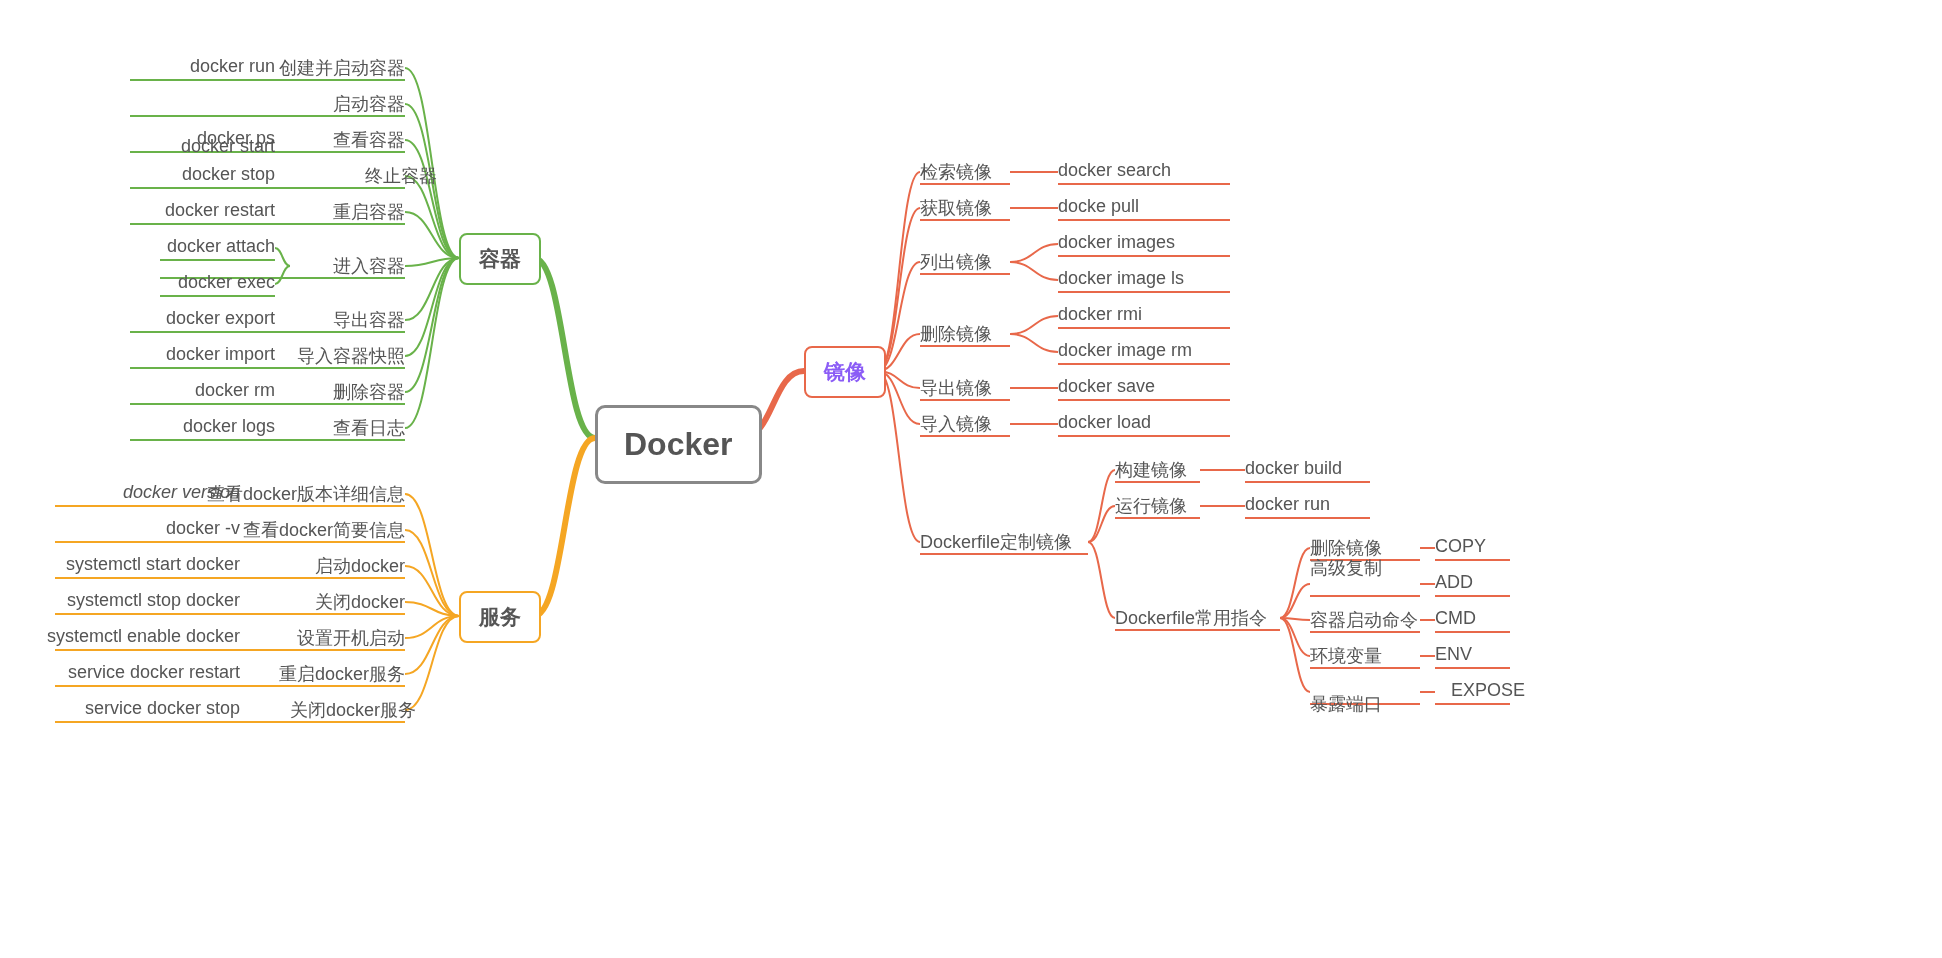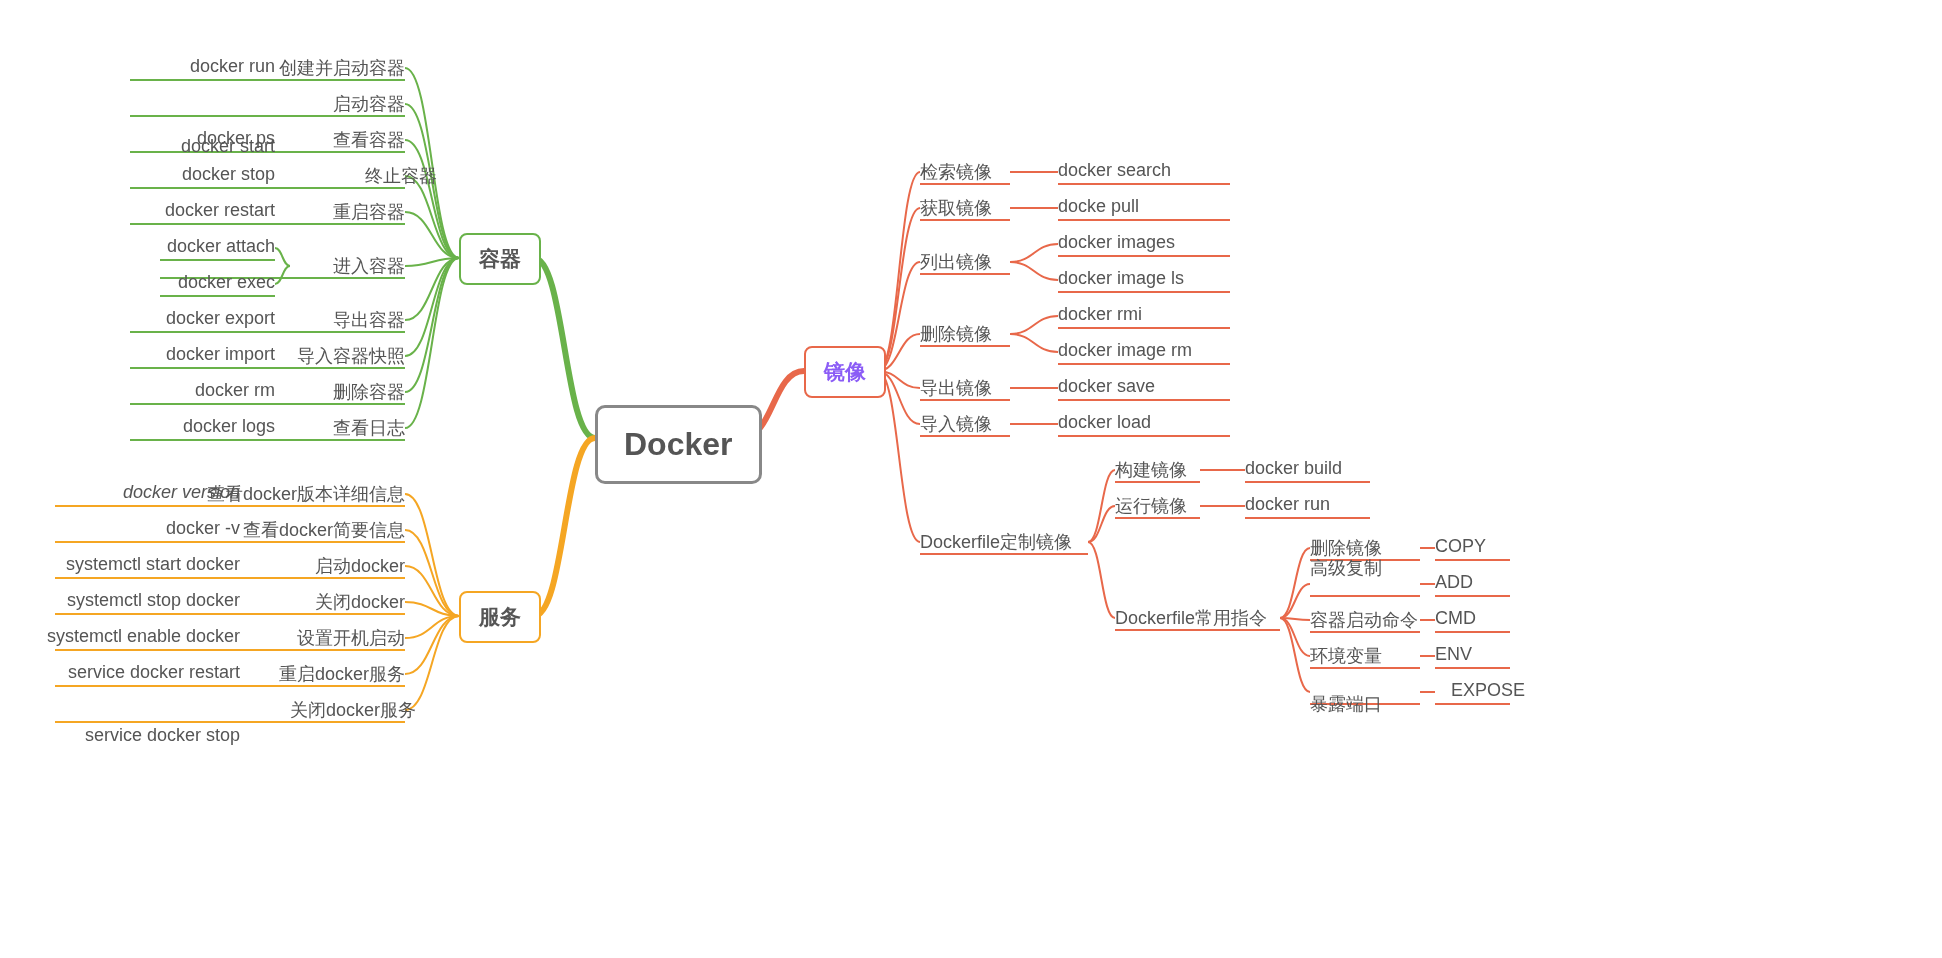--- a/index.html
+++ b/index.html
@@ -159,21 +159,21 @@
     <div class="node leaf left" style="left: 240px; top: 518px;">docker -v</div>
     <div class="node leaf left" style="left: 405px; top: 554px;">启动docker</div>
     <div class="node leaf left" style="left: 240px; top: 554px;">systemctl start docker</div>
     <div class="node leaf left" style="left: 405px; top: 590px;">关闭docker</div>
     <div class="node leaf left" style="left: 240px; top: 590px;">systemctl stop docker</div>
     <div class="node leaf left" style="left: 405px; top: 626px;">设置开机启动</div>
     <div class="node leaf left" style="left: 240px; top: 626px;">systemctl enable docker</div>
     <div class="node leaf left" style="left: 405px; top: 662px;">重启docker服务</div>
     <div class="node leaf left" style="left: 240px; top: 662px;">service docker restart</div>
     <div class="node leaf left" style="left: 416px; top: 698px;">关闭docker服务</div>
-    <div class="node leaf left" style="left: 240px; top: 698px; margin-top: 27px;">service docker stop</div>
+    <div class="node leaf left" style="left: 240px; top: 698px;">service docker stop</div>
   </div>
 
 <div id="image-leaves">
     <div class="node leaf right" style="left: 920px; top: 160px;">检索镜像</div>
     <div class="node leaf right" style="left: 1058px; top: 160px;">docker search</div>
     <div class="node leaf right" style="left: 920px; top: 196px;">获取镜像</div>
     <div class="node leaf right" style="left: 1058px; top: 196px;">docke pull</div>
     <div class="node leaf right" style="left: 920px; top: 250px;">列出镜像</div>
     <div class="node leaf right" style="left: 1058px; top: 232px;">docker images</div>
     <div class="node leaf right" style="left: 1058px; top: 268px;">docker image ls</div>

